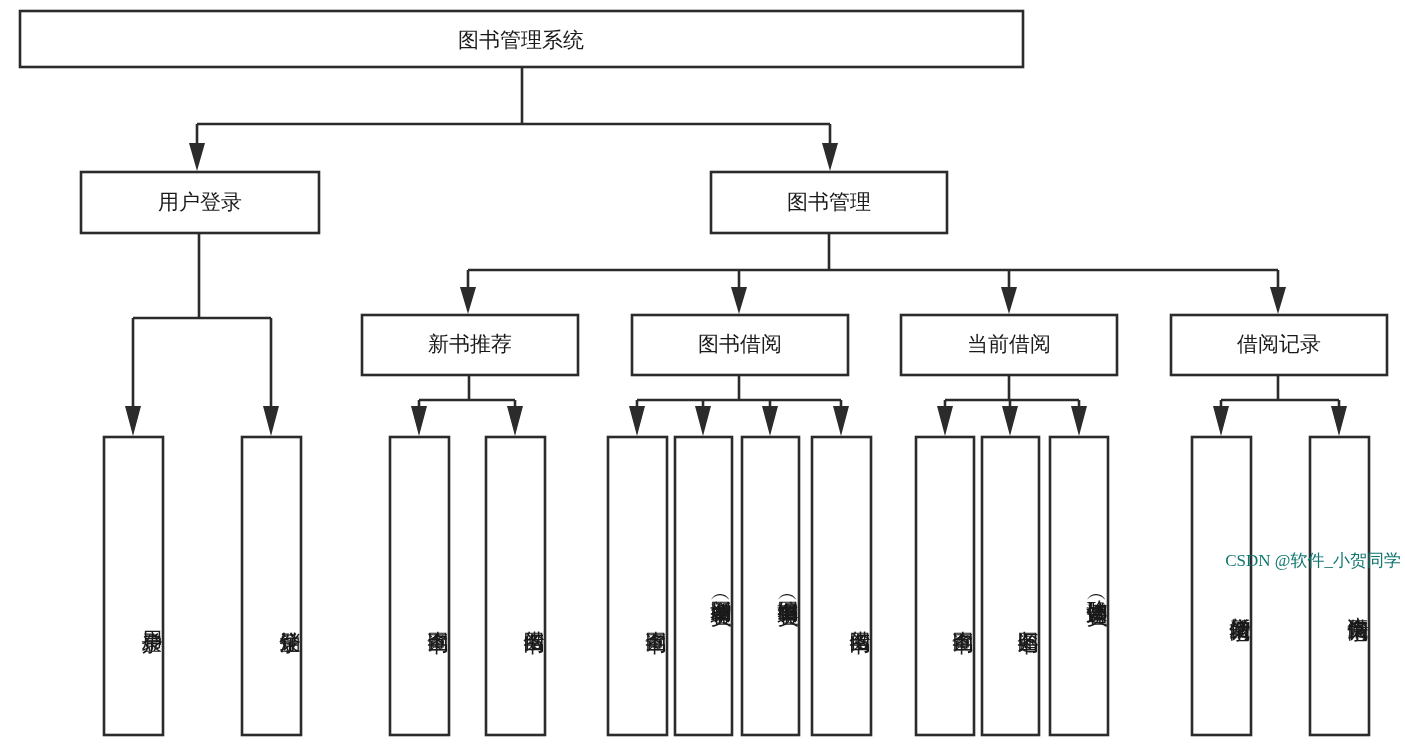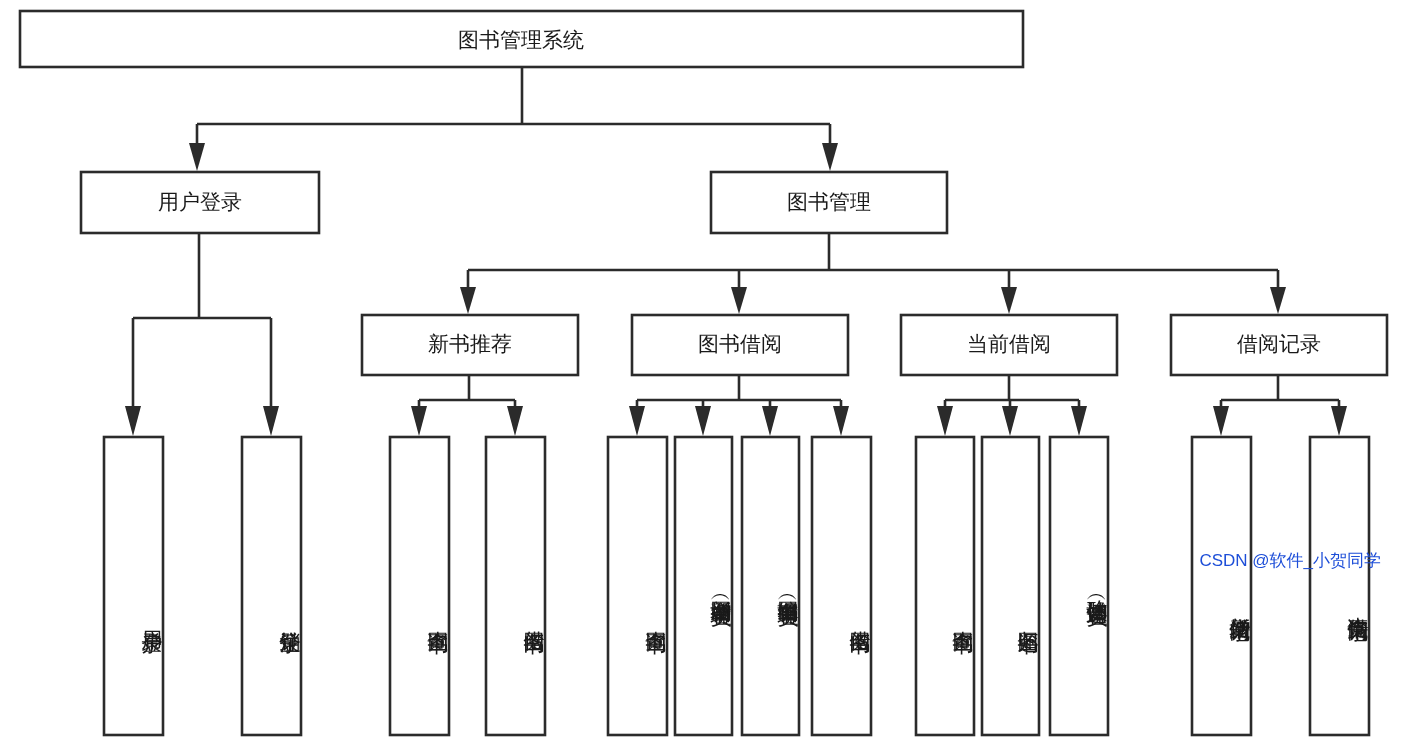--- a/index.html
+++ b/index.html
@@ -58,25 +58,25 @@
     color: #1a1a1a;
     letter-spacing: 1px;
     display: flex;
     align-items: flex-start;
     justify-content: center;
     white-space: nowrap;
     user-select: none;
   }
   .watermark {
     position: absolute;
-    right: 24px;
+    right: 4px;
     bottom: 6px;
-    font-family: Liberation Sans, sans-serif;
+    font-family: Liberation Serif, serif;
     font-size: 17px;
-    color: #1d4ed8;
+    color: #0f766e;
     white-space: nowrap;
     user-select: none;
   }
 </style>
 </head>
 <body>
 
 <div id="diagram-root">
 
   <svg class="diagram-svg" viewBox="0 0 1405 747">

